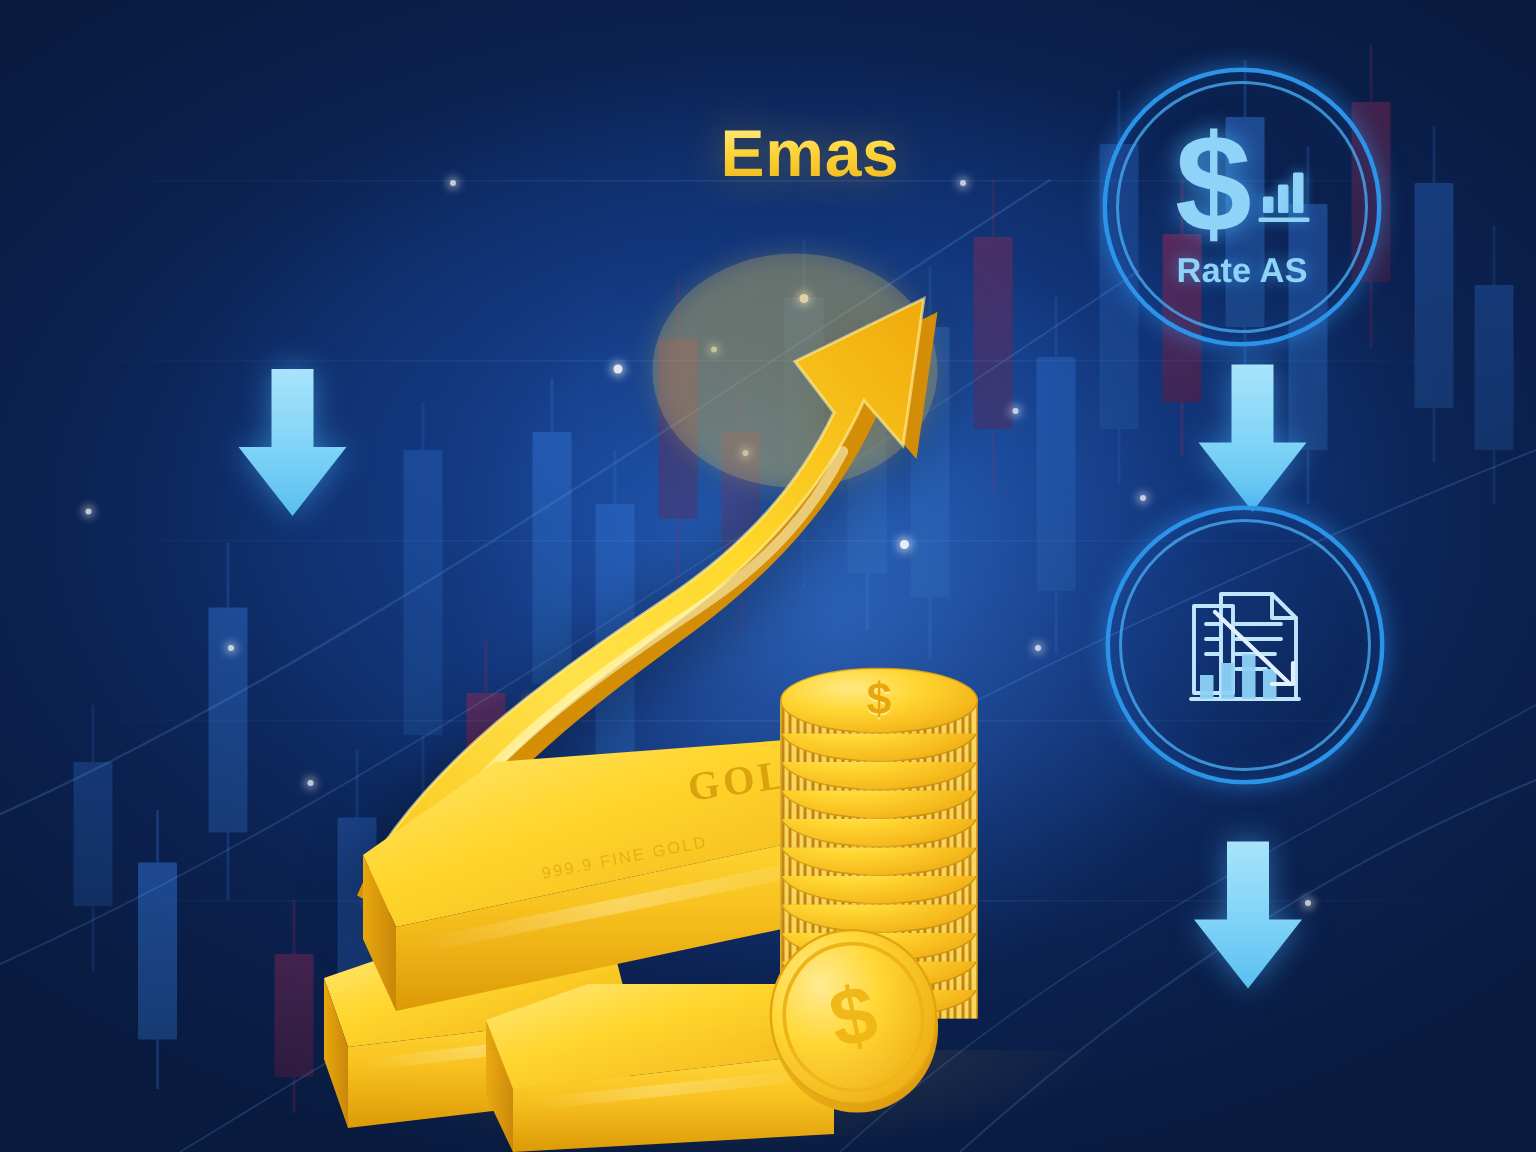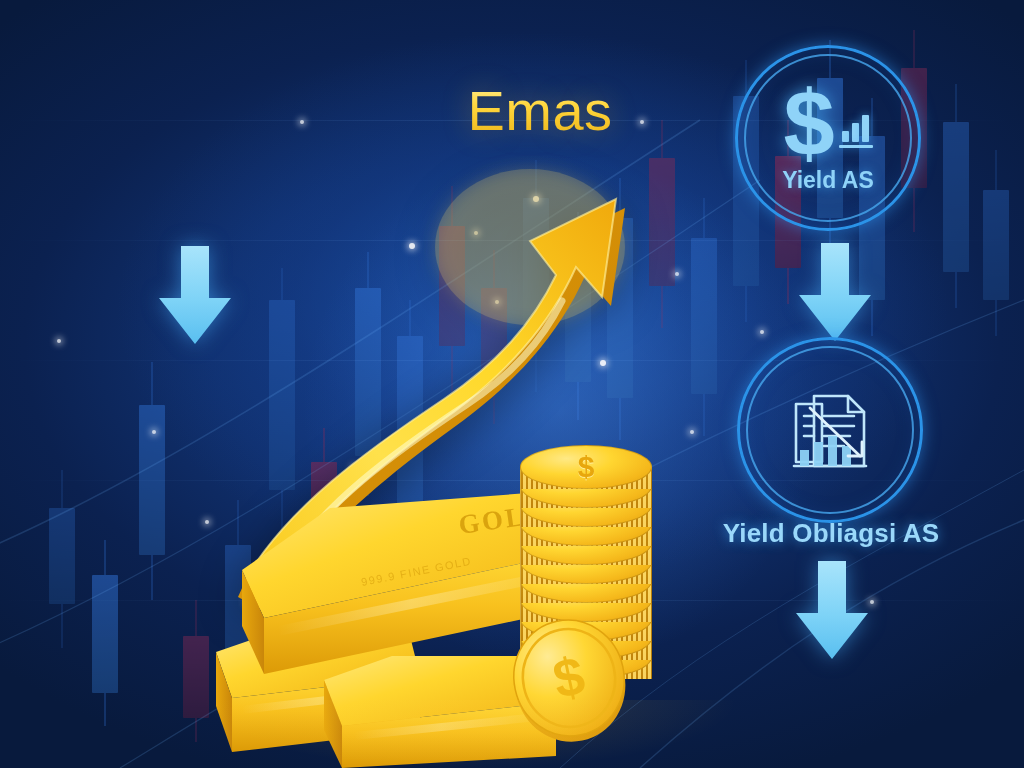--- a/index.html
+++ b/index.html
@@ -81,21 +81,21 @@
   .mini-bars .bars { display:flex; align-items:flex-end; gap:3px; height:28px; }
   .mini-bars .bars i { width:7px; background:#8fd3f8; border-radius:1px; box-shadow:0 0 8px rgba(70,170,245,.7); }
   .mini-bars .rule { width:34px; height:3px; background:#8fd3f8; margin-top:3px; border-radius:1px; box-shadow:0 0 8px rgba(70,170,245,.7); }
 
   
   .down-arrow { position:absolute; filter:drop-shadow(0 0 10px rgba(70,170,245,.55)); }
 
   
   #title {
     position:absolute; left:430px; top:78px; width:220px; text-align:center;
-    font-size:56px; font-weight:normal; letter-spacing:.5px;
+    font-size:44px; font-weight:bold; letter-spacing:.5px;
     background:linear-gradient(180deg,#fff3a8 0%,#ffd942 42%,#f6c62b 70%,#e7b21c 100%);
     -webkit-background-clip:text; background-clip:text; color:transparent;
     text-shadow:0 0 28px rgba(255,200,40,.35);
   }
 
   
   #gold-arrow { position:absolute; left:230px; top:155px; width:430px; height:460px;
                 filter:drop-shadow(0 8px 22px rgba(0,0,0,.45)); }
 
   
@@ -293,21 +293,21 @@
         <span class="usd-sign">$</span>
         <span class="mini-bars">
           <span class="bars">
               <i style="height:11px"></i>
               <i style="height:19px"></i>
               <i style="height:27px"></i>
             </span>
           <span class="rule"></span>
         </span>
       </div>
-      <div class="badge-label usd-label">Yield AS</div>
+      <div class="badge-label usd-label">Rate AS</div>
     </div>
   </div>
 
   <svg class="down-arrow" style="left:785px; top:240px; width:100px; height:105px;" viewBox="0 0 100 105">
     <path d="M36 3 h28 v52 h22 L50 101 L14 55 h22 z" fill="url(#arrGrad)"></path>
   </svg>
 
   <div class="badge" id="badge-yield">
     <div class="ring-outer"></div>
     <div class="ring-inner"></div>
@@ -328,21 +328,20 @@
           <rect x="68" y="72" width="9" height="20"></rect>
         </g>
         <g fill="none" stroke="#dff2fd" stroke-width="2.8" stroke-linecap="round" stroke-linejoin="round">
           <path d="M36 34 L86 82"></path>
           <path d="M74 82 h14 v-14"></path>
         </g>
       </svg>
     </div>
   </div>
 
-  <div id="label-yield">Yield Obliagsi AS</div>
 
   <svg class="down-arrow" style="left:782px; top:558px; width:100px; height:105px;" viewBox="0 0 100 105">
     <path d="M36 3 h28 v52 h22 L50 101 L14 55 h22 z" fill="url(#arrGrad)"></path>
   </svg>
 
   <svg id="gold-arrow" viewBox="0 0 430 460">
     <defs>
       <linearGradient id="goldA" x1="0" y1="1" x2="1" y2="0">
         <stop offset="0" stop-color="#f9c81a"></stop>
         <stop offset="35%" stop-color="#ffe14b"></stop>

